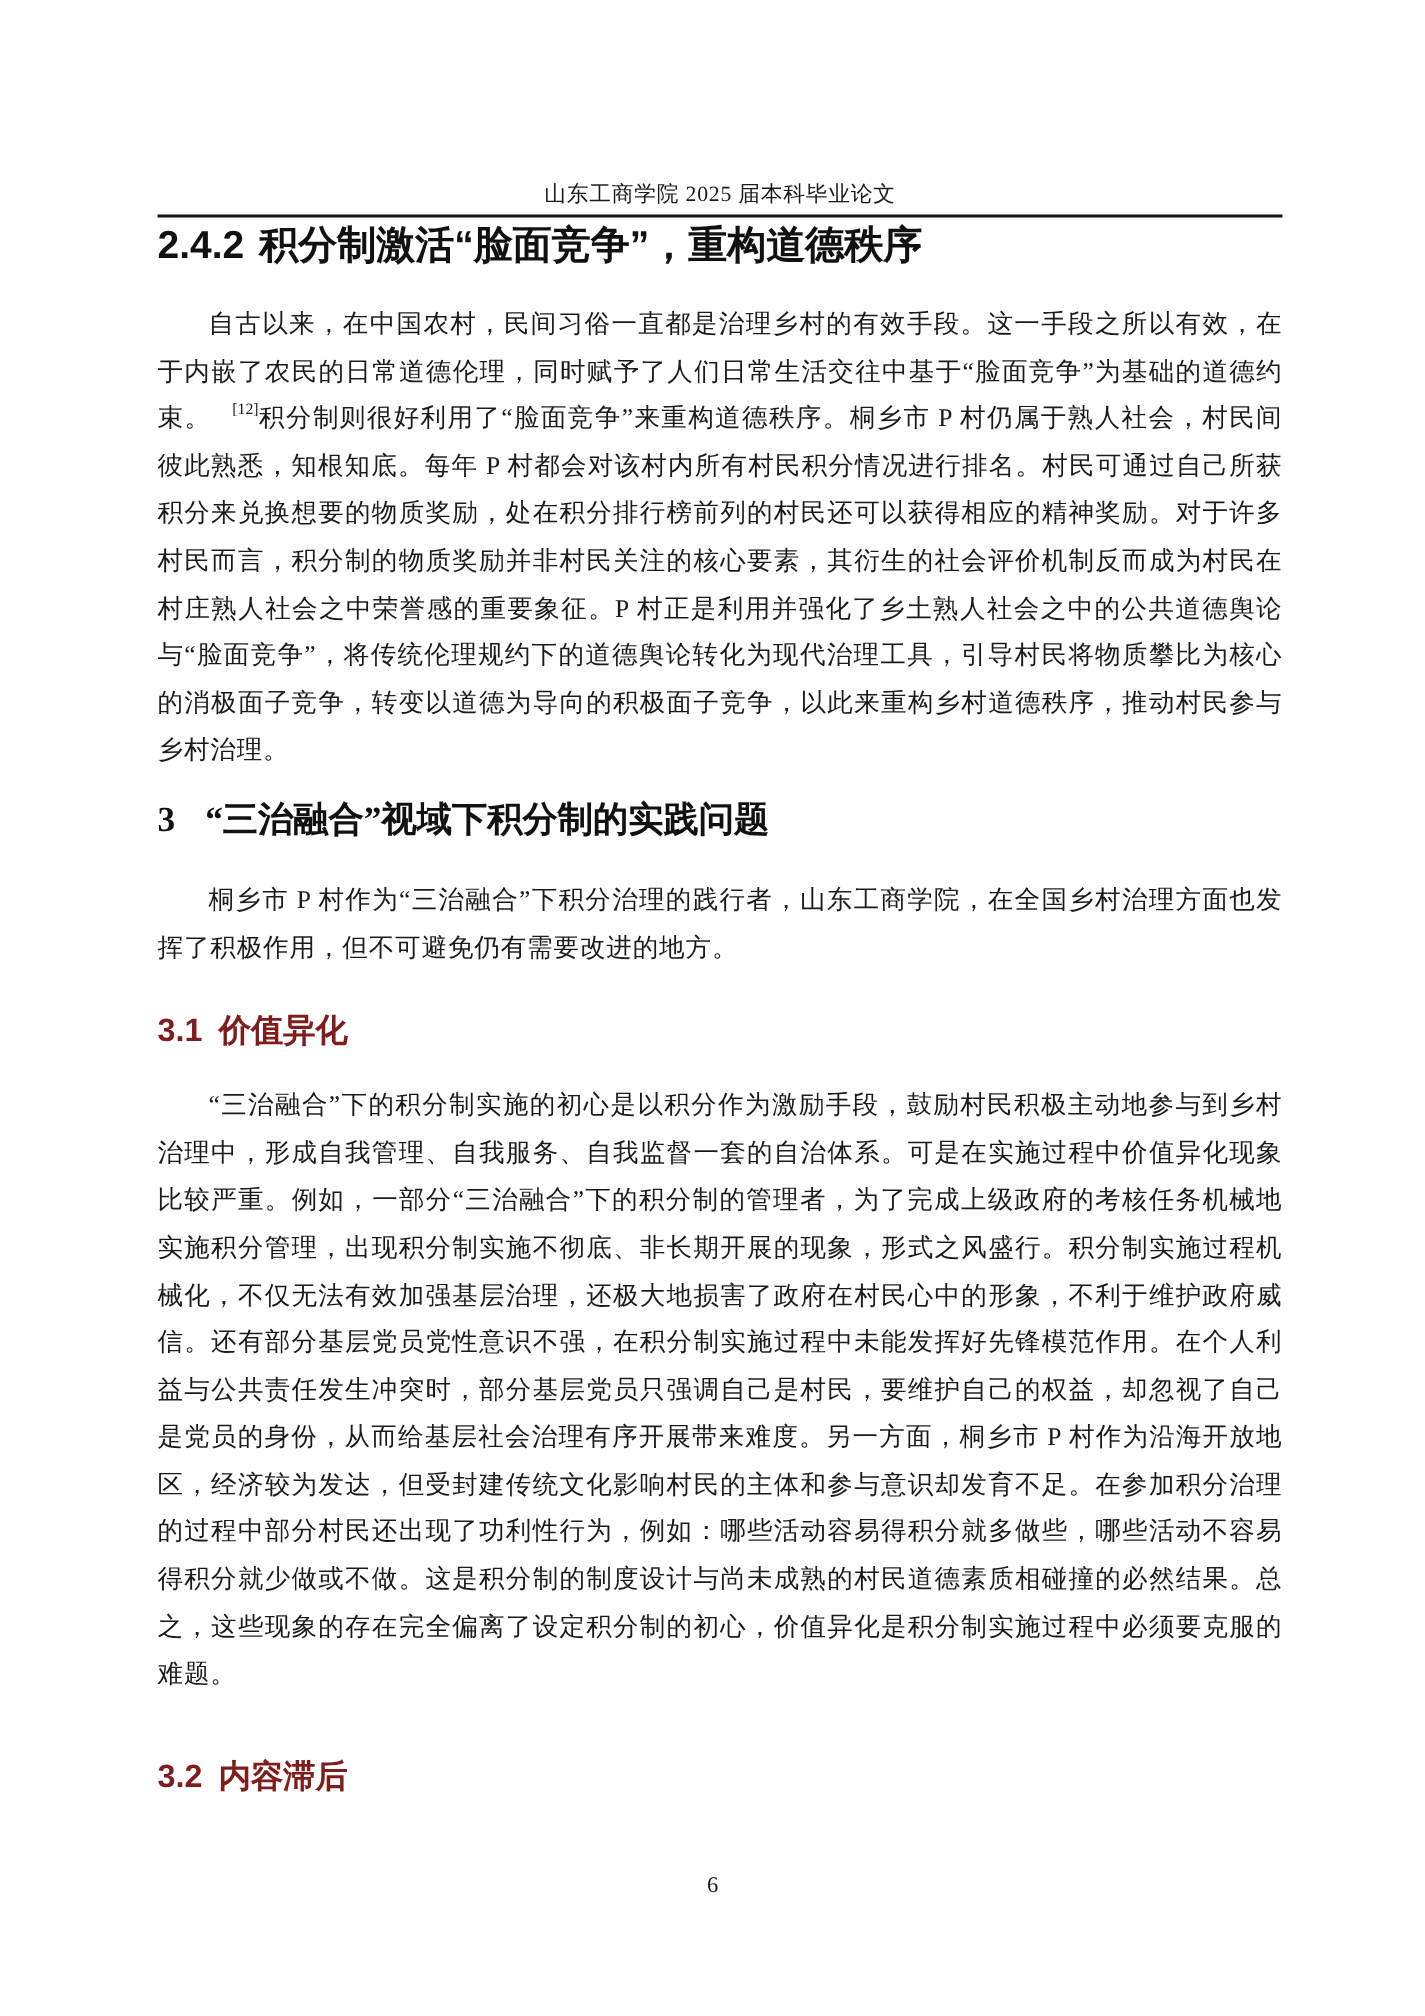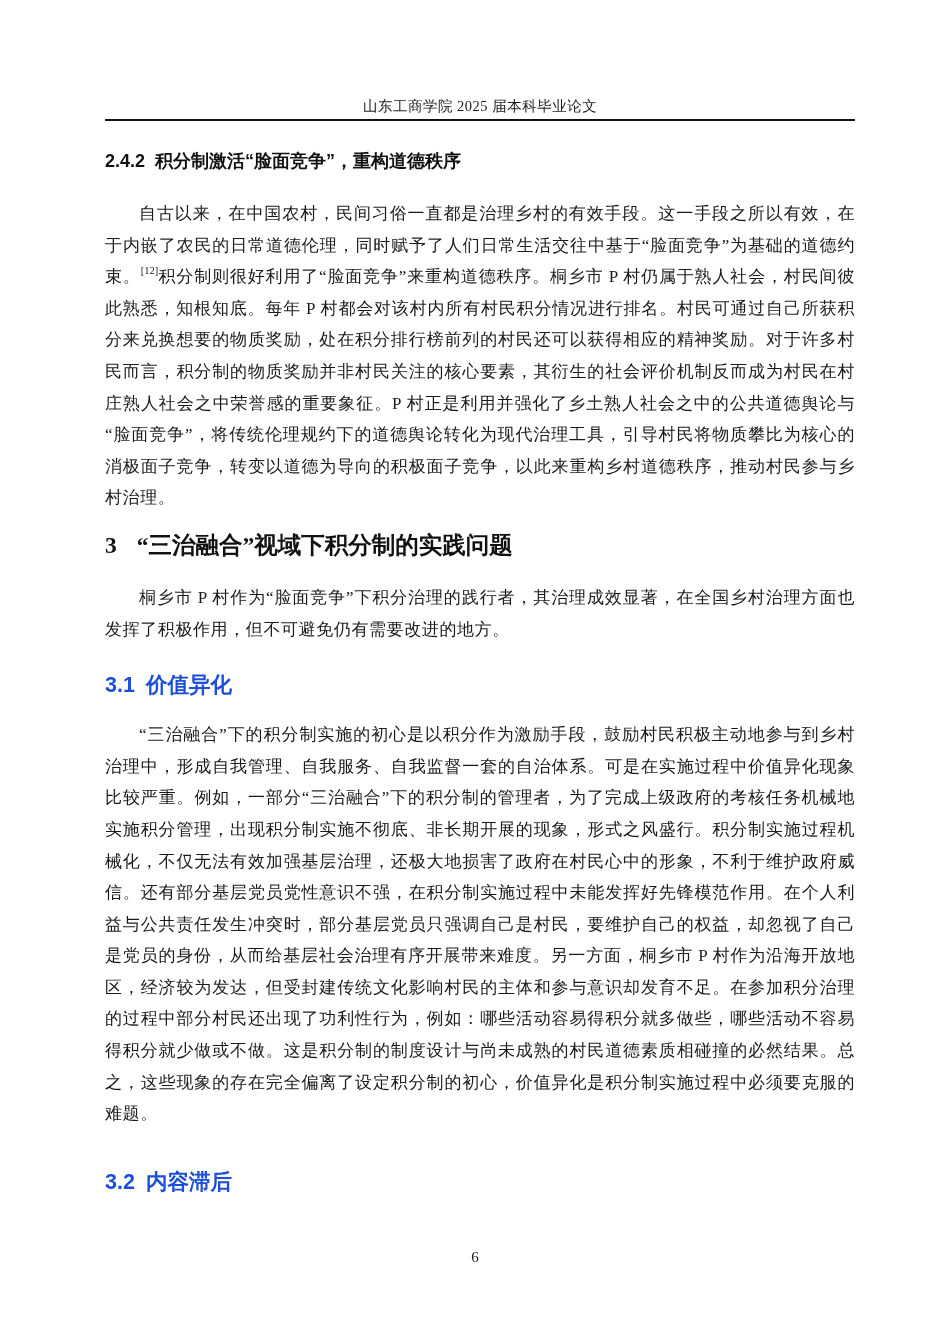--- a/index.html
+++ b/index.html
@@ -9,21 +9,21 @@
   }
   .page {
     position: relative;
     width: 950px;
     height: 1344px;
     background: #ffffff;
     color: #1a1a1a;
     overflow: hidden;
     font-family: "Liberation Serif", "DejaVu Serif", serif;
     box-sizing: border-box;
-    padding: 96px 95px 0 105px;
+    padding: 120px 95px 0 105px;
   }
   .running-header {
     width: 750px;
   }
   .header-title {
     text-align: center;
     font-size: 14.5px;
     line-height: 20px;
     letter-spacing: 0.5px;
     color: #1a1a1a;
@@ -32,62 +32,63 @@
     margin-top: 3px;
     border-bottom: 2.2px solid #111111;
     height: 0;
   }
   .content {
     width: 750px;
   }
   .sub-heading {
     font-family: "Liberation Sans", "DejaVu Sans", sans-serif;
     font-weight: 700;
-    font-size: 18px;
+    font-size: 26px;
     line-height: 26px;
-    margin: 27px 0 24px 0;
+    margin: 5px 0 24px 0;
     color: #111111;
   }
   .sub-heading .h-num { margin-right: 10px; }
   .chapter-heading {
     font-family: Liberation Serif, serif;
     font-weight: 700;
     font-size: 23.5px;
     line-height: 30px;
     margin: 16px 0 22px 0;
     color: #111111;
   }
   .chapter-heading .h-num { margin-right: 20px; }
   .section-heading {
     font-family: "Liberation Sans", "DejaVu Sans", sans-serif;
     font-weight: 700;
     font-size: 21.5px;
     line-height: 28px;
     margin: 26px 0 20px 0;
-    color: #1d4ed8;
+    color: #7f1d1d;
   }
   .section-heading .h-num { margin-right: 11px; }
   .section-heading-late {
     margin-top: 38px;
     margin-bottom: 26px;
   }
   .body-para {
     font-size: 17px;
     line-height: 31.6px;
     text-align: justify;
     text-indent: 2em;
     letter-spacing: 0.6px;
     margin: 0;
     color: #1a1a1a;
   }
   .citation-sup {
     font-size: 10.5px;
     letter-spacing: 0;
     vertical-align: 8px;
     line-height: 0;
+    margin-left: 14px;
   }
   .page-footer {
     position: absolute;
     bottom: 78px;
     left: 0;
     width: 950px;
     text-align: center;
     font-size: 15px;
     color: #1a1a1a;
   }
@@ -107,21 +108,21 @@
     <div class="sub-heading">
       <span class="h-num">2.4.2</span><span>积分制激活“脸面竞争”，重构道德秩序</span>
     </div>
 
     <p class="body-para"><span>自古以来，在中国农村，民间习俗一直都是治理乡村的有效手段。这一手段之所以有效，在于内嵌了农民的日常道德伦理，同时赋予了人们日常生活交往中基于“脸面竞争”为基础的道德约束。</span><sup class="citation-sup">[12]</sup><span>积分制则很好利用了“脸面竞争”来重构道德秩序。桐乡市 P 村仍属于熟人社会，村民间彼此熟悉，知根知底。每年 P 村都会对该村内所有村民积分情况进行排名。村民可通过自己所获积分来兑换想要的物质奖励，处在积分排行榜前列的村民还可以获得相应的精神奖励。对于许多村民而言，积分制的物质奖励并非村民关注的核心要素，其衍生的社会评价机制反而成为村民在村庄熟人社会之中荣誉感的重要象征。P 村正是利用并强化了乡土熟人社会之中的公共道德舆论与“脸面竞争”，将传统伦理规约下的道德舆论转化为现代治理工具，引导村民将物质攀比为核心的消极面子竞争，转变以道德为导向的积极面子竞争，以此来重构乡村道德秩序，推动村民参与乡村治理。</span></p>
 
     <div class="chapter-heading">
       <span class="h-num">3</span><span>“三治融合”视域下积分制的实践问题</span>
     </div>
 
-    <p class="body-para">桐乡市 P 村作为“脸面竞争”下积分治理的践行者，其治理成效显著，在全国乡村治理方面也发挥了积极作用，但不可避免仍有需要改进的地方。</p>
+    <p class="body-para">桐乡市 P 村作为“三治融合”下积分治理的践行者，山东工商学院，在全国乡村治理方面也发挥了积极作用，但不可避免仍有需要改进的地方。</p>
 
     <div class="section-heading">
       <span class="h-num">3.1</span><span>价值异化</span>
     </div>
 
     <p class="body-para">“三治融合”下的积分制实施的初心是以积分作为激励手段，鼓励村民积极主动地参与到乡村治理中，形成自我管理、自我服务、自我监督一套的自治体系。可是在实施过程中价值异化现象比较严重。例如，一部分“三治融合”下的积分制的管理者，为了完成上级政府的考核任务机械地实施积分管理，出现积分制实施不彻底、非长期开展的现象，形式之风盛行。积分制实施过程机械化，不仅无法有效加强基层治理，还极大地损害了政府在村民心中的形象，不利于维护政府威信。还有部分基层党员党性意识不强，在积分制实施过程中未能发挥好先锋模范作用。在个人利益与公共责任发生冲突时，部分基层党员只强调自己是村民，要维护自己的权益，却忽视了自己是党员的身份，从而给基层社会治理有序开展带来难度。另一方面，桐乡市 P 村作为沿海开放地区，经济较为发达，但受封建传统文化影响村民的主体和参与意识却发育不足。在参加积分治理的过程中部分村民还出现了功利性行为，例如：哪些活动容易得积分就多做些，哪些活动不容易得积分就少做或不做。这是积分制的制度设计与尚未成熟的村民道德素质相碰撞的必然结果。总之，这些现象的存在完全偏离了设定积分制的初心，价值异化是积分制实施过程中必须要克服的难题。</p>
 
     <div class="section-heading section-heading-late">
       <span class="h-num">3.2</span><span>内容滞后</span>
     </div>

